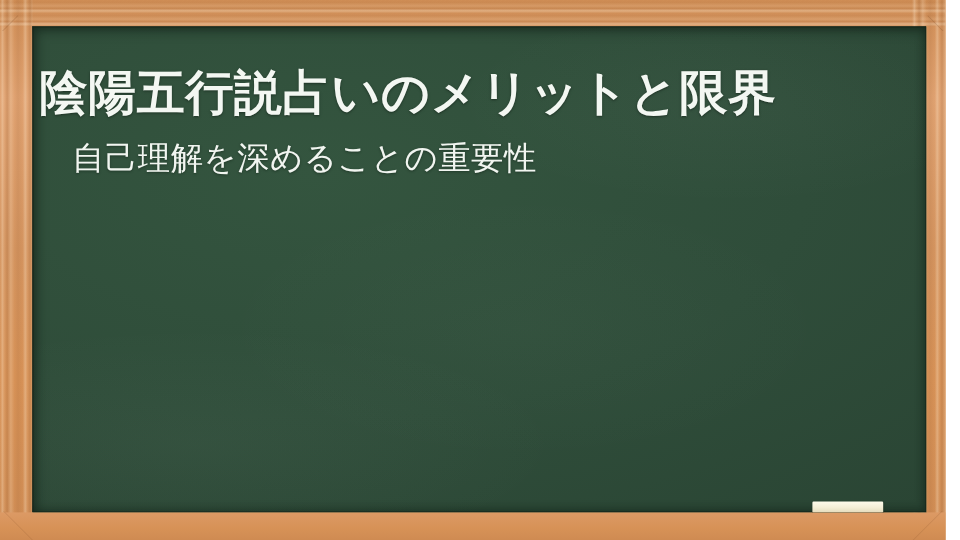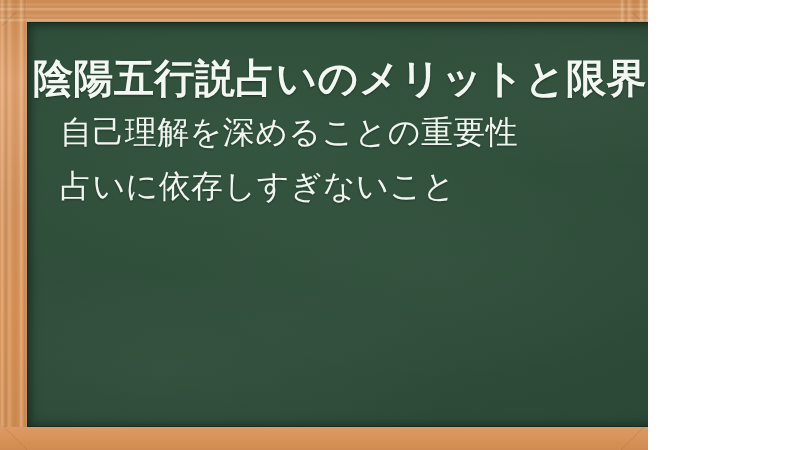--- a/index.html
+++ b/index.html
@@ -4,21 +4,21 @@
 <title>blackboard-slide</title>
 <style>
   html, body {
     margin: 0;
     padding: 0;
     background: #ffffff;
   }
 
   #slide {
     position: relative;
-    width: 648px;
+    width: 788px;
     height: 450px;
     overflow: hidden;
     font-family: "Liberation Sans", "DejaVu Sans", sans-serif;
     background: #d79257;
   }
 
   
   .frame {
     position: absolute;
     inset: 0;
@@ -150,21 +150,21 @@
   .bullets {
     position: absolute;
     left: 33px;
     top: 83px;
     margin: 0;
     padding: 0;
     list-style: none;
   }
 
   .bullet {
-    font-size: 32px;
+    font-size: 27px;
     line-height: 54px;
     color: #f1f5f0;
     white-space: nowrap;
     letter-spacing: 0.4px;
     text-shadow: 0 1px 2px rgba(12,24,16,0.45);
   }
 
   
   .chalk {
     position: absolute;
@@ -193,21 +193,20 @@
     <div class="miter br"></div>
   </div>
 
   <div class="board">
     <div class="board-inner">
 
       <h1 class="title">陰陽五行説占いのメリットと限界</h1>
 
       <ul class="bullets">
         <li class="bullet">自己理解を深めることの重要性</li>
-        <li class="bullet">占いに依存しすぎないこと</li>
       </ul>
 
       <div class="chalk"></div>
 
     </div>
   </div>
 
 </div>
 
 </body></html>

